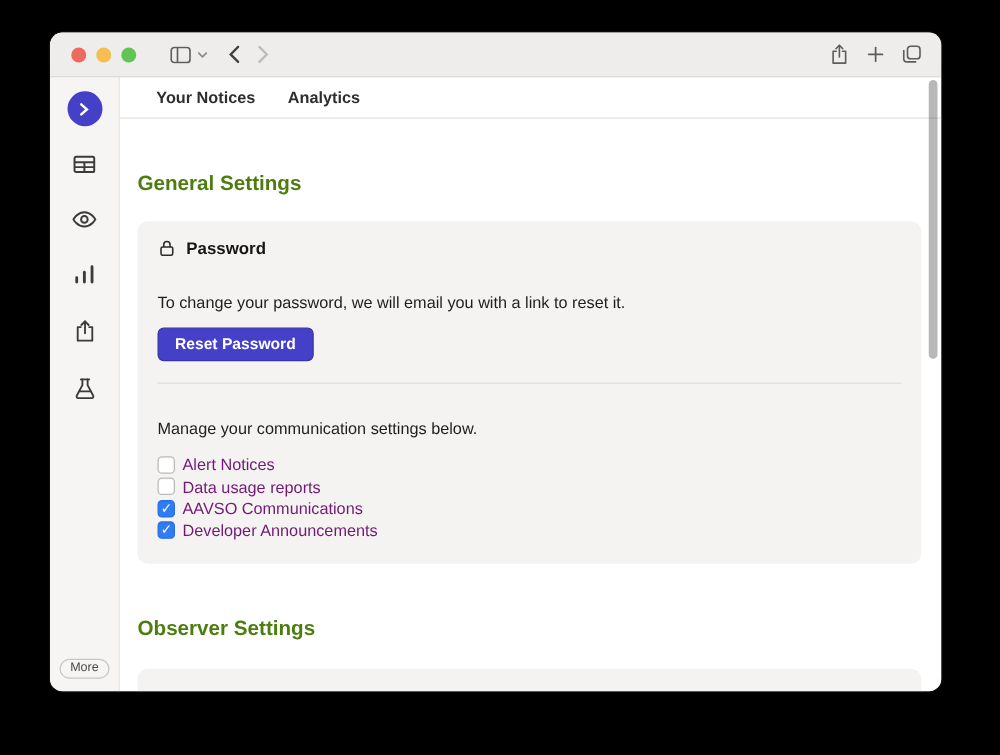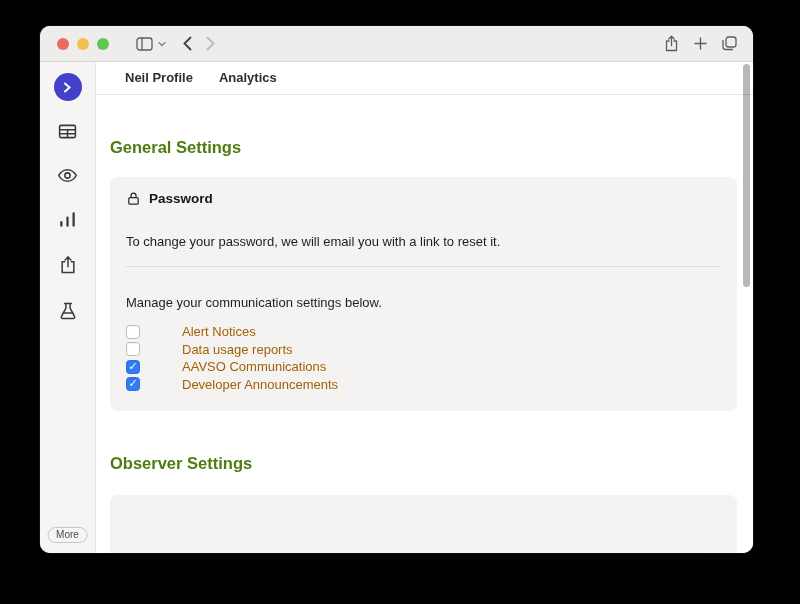--- a/index.html
+++ b/index.html
@@ -73,21 +73,21 @@
   .reset-btn { margin-top:13px; background:var(--accent,#4540c8); border:1px solid #3733a8; color:#fff;
     font-family:inherit; font-weight:bold; font-size:12.5px; padding:5px 13px 6px; border-radius:5px; cursor:pointer; }
   .card-sep { border:none; border-top:1px solid #dedddb; margin:17px 0 15px; }
   .opts { margin-top:13px; }
   .opt-row { display:flex; align-items:center; gap:6px; height:17.5px; cursor:pointer; }
   .cb { width:14px; height:14px; border-radius:3.5px; background:#fff; border:1px solid #bbbab8;
     box-shadow:inset 0 1px 1px rgba(0,0,0,.04); position:relative; flex:0 0 14px; }
   .cb.checked { background:var(--check,#2f7cf6); border-color:#2a6fe0; }
   .cb.checked::after { content:"✓"; position:absolute; left:1.5px; top:-1px; color:#fff;
     font-size:11px; font-weight:bold; }
-  .opt-label { font-size:13px; color:#a16207;margin-left:36px; }
+  .opt-label { font-size:13px; color:#701a75; }
   .card.cut { height:120px; margin-top:22px; padding-top:15px; }
 
   
   .scroll-thumb { position:absolute; right:3px; top:2px; width:7px; height:223px;
     background:rgba(0,0,0,.28); border-radius:4px; }
 </style>
 </head>
 <body>
 
 <div class="window">
@@ -185,39 +185,40 @@
             <line x1="6.5" y1="14.5" x2="17.5" y2="14.5"></line>
         </svg>
       </div>
       <div class="more-pill">More</div>
     </div>
 
     <div class="main">
 
 
       <div class="tabrow">
-        <div class="tab">Neil Profile</div>
+        <div class="tab">Your Notices</div>
         <div class="tab">Analytics</div>
       </div>
 
       <div class="content">
 
         <div class="section-heading">General Settings</div>
 
         <div class="card">
           <div class="card-head">
             <span class="hico">
               <svg width="15" height="15" viewBox="0 0 24 24" fill="none" stroke="currentColor" stroke-width="2">
                 <rect x="4.5" y="10.5" width="15" height="10.5" rx="2"></rect>
                   <path d="M8 10.5 V7.5 a4 4 0 0 1 8 0 v3"></path>
               </svg>
             </span>
             <span class="card-title">Password</span>
           </div>
           <div class="card-desc">To change your password, we will email you with a link to reset it.</div>
+          <button class="reset-btn">Reset Password</button>
 
           <hr class="card-sep">
 
           <div class="card-desc">Manage your communication settings below.</div>
 
           <div class="opts">
             <div class="opt-row">
               <span class="cb"></span>
               <span class="opt-label">Alert Notices</span>
             </div>

